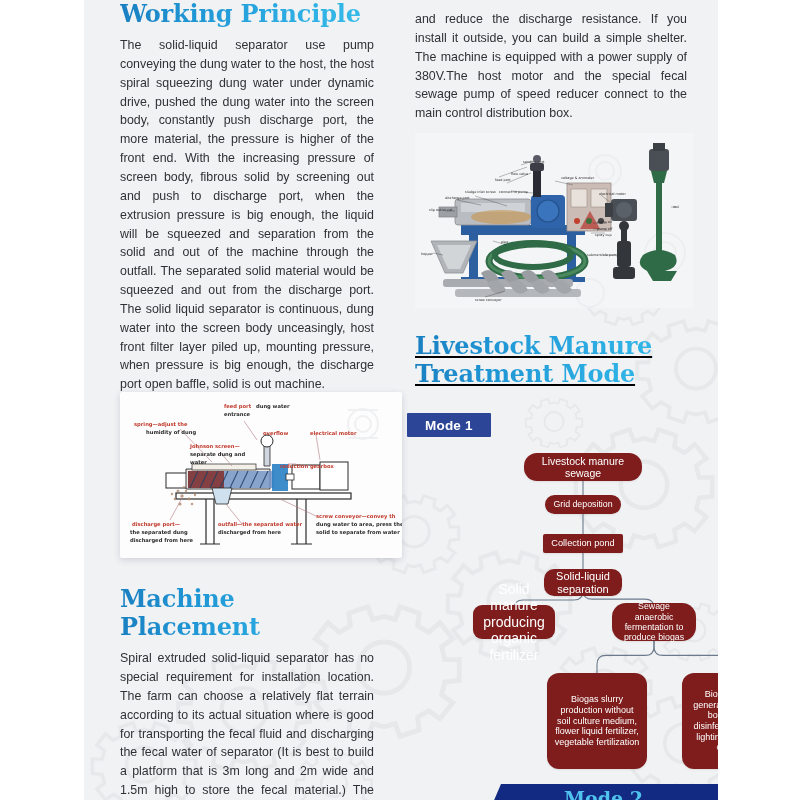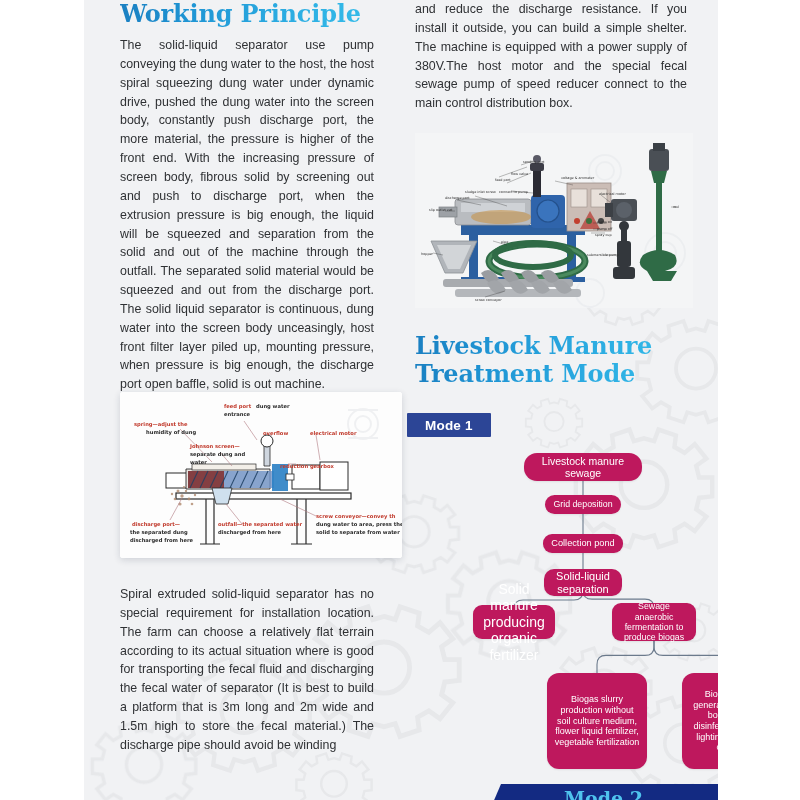--- a/index.html
+++ b/index.html
@@ -30,21 +30,21 @@
     pointer-events: none;
     opacity: .55;
   }
   #content {
     position: relative;
     width: 560px; height: 800px;
   }
   
   .col { position: absolute; top: 0; }
   #col-left  { left: 36px;  width: 254px; }
-  #col-right { left: 331px; width: 272px; }
+  #col-right { left: 331px; width: 272px; margin-top: 10px; }
 
   
   .sec-head {
     font-family: "DejaVu Serif", "Liberation Serif", serif;
     font-weight: 700;
     font-size: 24px;
     line-height: 1.17;
     letter-spacing: -0.2px;
     margin: 0 0 8px 0;
     background: linear-gradient(95deg,#1a7fc1 0%,#1f95d4 28%,#2aa9e0 60%,#35bdea 100%);
@@ -96,21 +96,21 @@
     border-radius: 1px;
   }
   
   #flowchart {
     position: absolute;
     left: 300px; top: 445px;
     width: 334px; height: 330px;
   }
   .fc-box {
     position: absolute;
-    background: #be185d;
+    background: #7f1d1d;
     color: #ffffff;
     display: flex;
     align-items: center;
     justify-content: center;
     text-align: center;
     line-height: 1.18;
     padding: 2px 6px;
     box-shadow: 0 1px 2px rgba(0,0,0,.08);
   }
   
@@ -170,20 +170,21 @@
     </svg>
 
     <div id="content">
 
       <div class="col" id="col-left">
         <h2 class="sec-head">Working Principle</h2>
         <p class="body-copy">The solid-liquid separator use pump conveying the dung water to the host, the host spiral squeezing dung water under dynamic drive, pushed the dung water into the screen body, constantly push discharge port, the more material, the pressure is higher of the front end. With the increasing pressure of screen body, fibrous solid by screening out and push to discharge port, when the extrusion pressure is big enough, the liquid will be squeezed and separation from the solid and out of the machine through the outfall. The separated solid material would be squeezed and out from the discharge port. The solid liquid separator is continuous, dung water into the screen body unceasingly, host front filter layer piled up, mounting pressure, when pressure is big enough, the discharge port open baffle, solid is out machine.</p>
       </div>
 
       <div style="position:absolute;left:36px;top:585px;width:254px;">
+        <h2 class="sec-head">Machine Placement</h2>
         <p class="body-copy">Spiral extruded solid-liquid separator has no special requirement for installation location. The farm can choose a relatively flat terrain according to its actual situation where is good for transporting the fecal fluid and discharging the fecal water of separator (It is best to build a platform that is 3m long and 2m wide and 1.5m high to store the fecal material.) The discharge pipe should avoid be winding</p>
       </div>
 
       <div id="diagram-card">
         <svg viewBox="0 0 282 166" width="282" height="166">
           <rect x="0" y="0" width="282" height="166" fill="#fdfdfd"></rect>
 
           <g opacity=".25" stroke="#c9ccd2" fill="none" stroke-width="2">
             <circle cx="243" cy="32" r="15"></circle>
               <circle cx="243" cy="32" r="8"></circle>
@@ -407,44 +408,44 @@
             <text x="180" y="103">spray cup</text>
             <text x="86" y="110">pipe</text>
             <text x="6" y="122">hopper</text>
             <text x="60" y="168">screw conveyor</text>
             <text x="172" y="123">submersible pump</text>
             <text x="258" y="75">rod</text>
           </g>
         </svg>
       </div>
 
-      <div style="position:absolute;left:331px;top:332px;width:272px;">
+      <div style="position:absolute;left:331px;top:332px;width:272px;text-decoration:underline;">
         <h2 class="sec-head">Livestock Manure
 Treatment Mode</h2>
       </div>
 
       <div id="mode-badge">Mode 1</div>
 
       <div id="flowchart">
         <svg id="fc-edges" width="334" height="330" viewBox="0 0 334 330" style="position:absolute;left:0;top:0;">
             <path d="M199,36 L199,50" fill="none" stroke="#6b7a8c" stroke-width="1.1"></path>
             <path d="M199,69 L199,89" fill="none" stroke="#6b7a8c" stroke-width="1.1"></path>
             <path d="M199,108 L199,124" fill="none" stroke="#6b7a8c" stroke-width="1.1"></path>
             <path d="M199,151 L199,146.05 Q199,155.05 190,155.05 L139,155.05 Q130,155.05 130,164.05 L130,160" fill="none" stroke="#6b7a8c" stroke-width="1.1"></path>
             <path d="M199,151 L199,145.15 Q199,154.15 208,154.15 L261,154.15 Q270,154.15 270,163.15 L270,158" fill="none" stroke="#6b7a8c" stroke-width="1.1"></path>
             <path d="M270,196 L270,201.4 Q270,210.4 261,210.4 L222,210.4 Q213,210.4 213,219.4 L213,228" fill="none" stroke="#6b7a8c" stroke-width="1.1"></path>
             <path d="M270,196 L270,201.4 Q270,210.4 279,210.4 L339,210.4 Q348,210.4 348,219.4 L348,228" fill="none" stroke="#6b7a8c" stroke-width="1.1"></path>
           </svg>
         <div id="fc-nodes">
             <div class="fc-box" style="left: 140px; top: 8px; width: 118px; height: 28px; border-radius: 13px; font-size: 10.5px;">Livestock manure sewage</div>
             <div class="fc-box" style="left: 161px; top: 50px; width: 76px; height: 19px; border-radius: 9.5px; font-size: 8.8px;">Grid deposition</div>
-            <div class="fc-box" style="left: 159px; top: 89px; width: 80px; height: 19px; border-radius: 9px; font-size: 9.2px;">Collection pond</div>
+            <div class="fc-box" style="left: 159px; top: 89px; width: 80px; height: 19px; border-radius: 2px; font-size: 9.2px;">Collection pond</div>
             <div class="fc-box" style="left: 160px; top: 124px; width: 78px; height: 27px; border-radius: 10px; font-size: 11px;">Solid-liquid separation</div>
             <div class="fc-box" style="left: 89px; top: 160px; width: 82px; height: 34px; border-radius: 9px; font-size: 14px;">Solid manure producing organic fertilizer</div>
-            <div class="fc-box" style="left: 228px; top: 158px; width: 84px; height: 38px; border-radius: 9px; font-size: 8.8px;">Sewage anaerobic fermentation to produce biogas</div>
+            <div class="fc-box" style="left: 228px; top: 158px; width: 84px; height: 38px; border-radius: 14px; font-size: 8.8px;">Sewage anaerobic fermentation to produce biogas</div>
             <div class="fc-box" style="left: 163px; top: 228px; width: 100px; height: 96px; border-radius: 12px; font-size: 9px; text-align: center;">Biogas slurry production without soil culture medium, flower liquid fertilizer, vegetable fertilization</div>
             <div class="fc-box" style="left: 298px; top: 228px; width: 100px; height: 96px; border-radius: 12px; font-size: 9px;">Biogas power generation, burning boiler, flame disinfection, shelter lighting insulation, cooking</div>
           </div>
       </div>
 
       <div id="bottom-banner">Mode 2</div>
 
     </div>
   </div>
 

